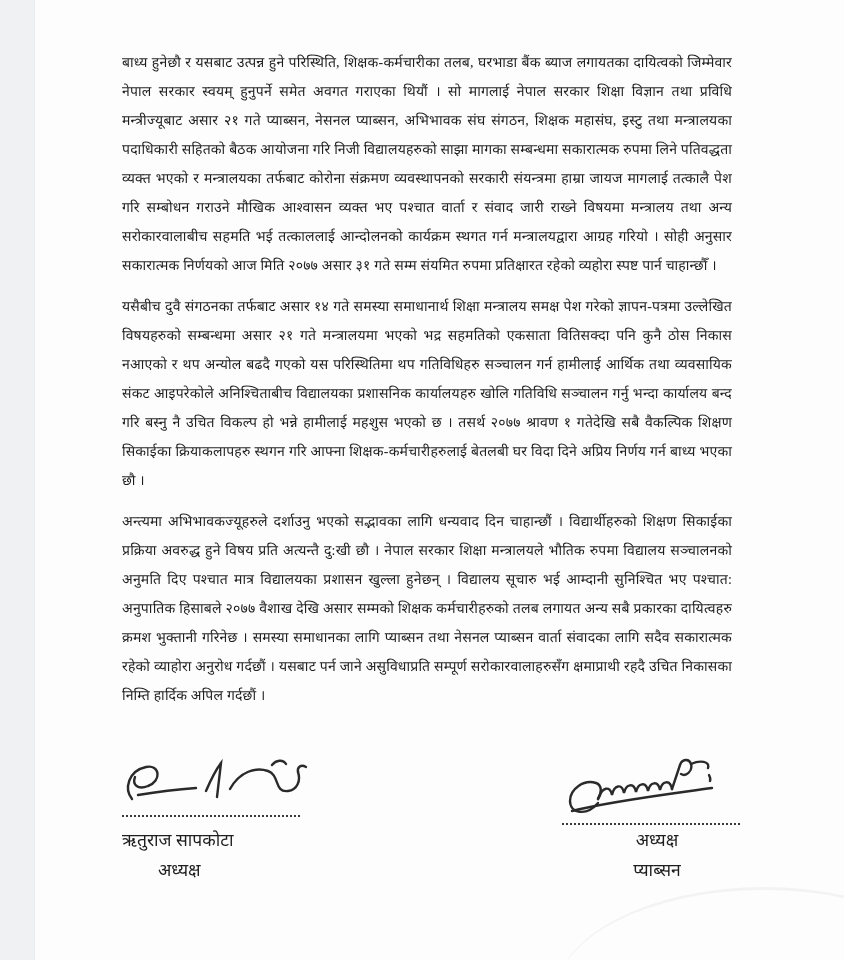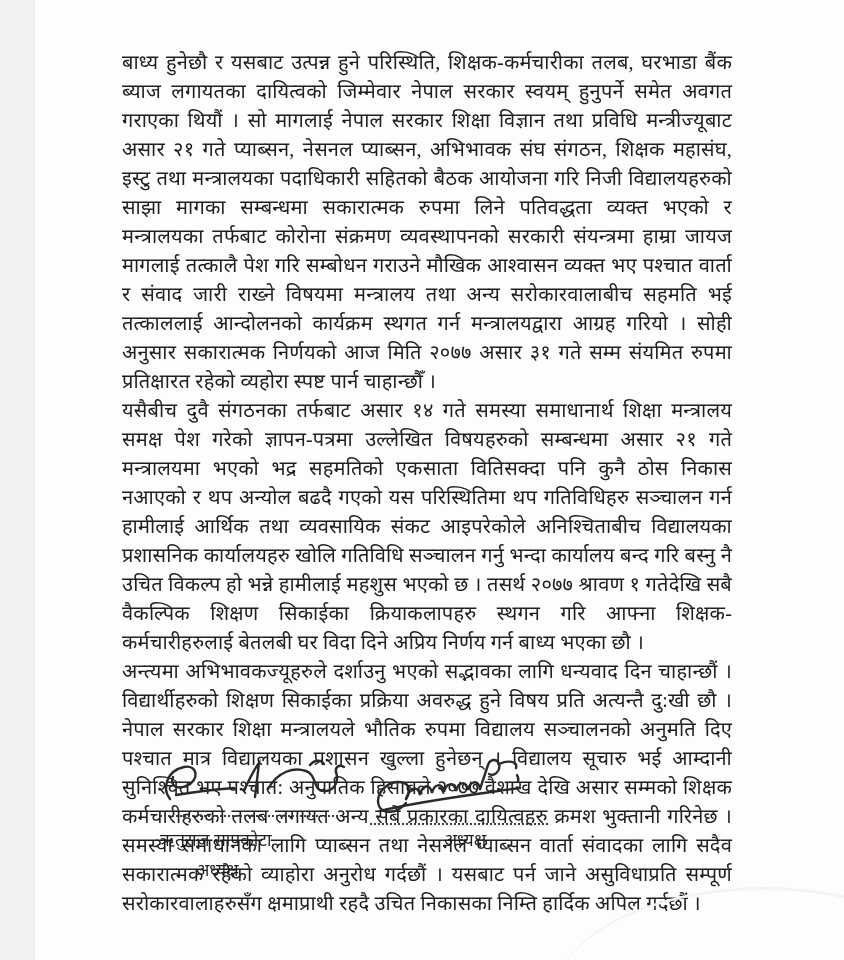--- a/index.html
+++ b/index.html
@@ -26,37 +26,37 @@
   }
   .content {
     position: absolute;
     left: 122px;
     top: 48px;
     width: 610px;
     color: #1e1e1e;
   }
   .para {
     margin: 0;
-    font-size: 20px;
+    font-size: 14px;
     line-height: 29px;
     text-align: justify;
     text-justify: inter-word;
     letter-spacing: 0.2px;
   }
-  .para + .para { margin-top: 0; }
+  .para + .para { margin-top: 12px; }
   .gap-large { margin-top: 28px; }
   .gap-small { margin-top: 8px; }
 
   .sig-row {
     position: absolute;
     left: 122px;
     top: 755px;
     width: 630px;
     display: flex;
-    margin-left: 38px;
+    justify-content: space-between;
   }
   .sig-block {
     position: relative;
     font-size: 17.5px;
     line-height: 30px;
     color: #1e1e1e;
   }
   .sig-block.left { width: 210px; }
   .sig-block.right { width: 190px; text-align: center; }
   .scrawl { display: block; }
@@ -117,18 +117,19 @@
       <svg class="scrawl" width="180" height="78" viewBox="0 0 180 78" fill="none" stroke="#2a2a2a" stroke-width="2.4" stroke-linecap="round">
         <path d="M36 48 C24 62 8 58 8 46 C8 34 22 24 34 28 C40 30 40 38 36 44"></path>
         <path d="M36 44 C40 32 48 30 50 40 C52 30 60 28 62 38 C64 29 72 27 74 37 C76 28 84 26 86 36 C88 27 96 25 98 35 C100 26 108 24 110 34"></path>
         <path d="M110 34 L118 10 C120 4 127 3 129 9 C131 16 124 22 119 19"></path>
         <path d="M129 9 C138 5 148 6 146 13"></path>
         <path d="M147 20 C148 22 149 24 148 26"></path>
         <path d="M10 56 C50 46 100 40 150 33"></path>
       </svg>
       <div class="dotted-line"></div>
       <div class="sig-title">अध्यक्ष</div>
+      <div class="sig-org">प्याब्सन</div>
     </div>
 
   </div>
 
   <div class="curl-shadow"></div>
 </div>
 
 </body></html>

